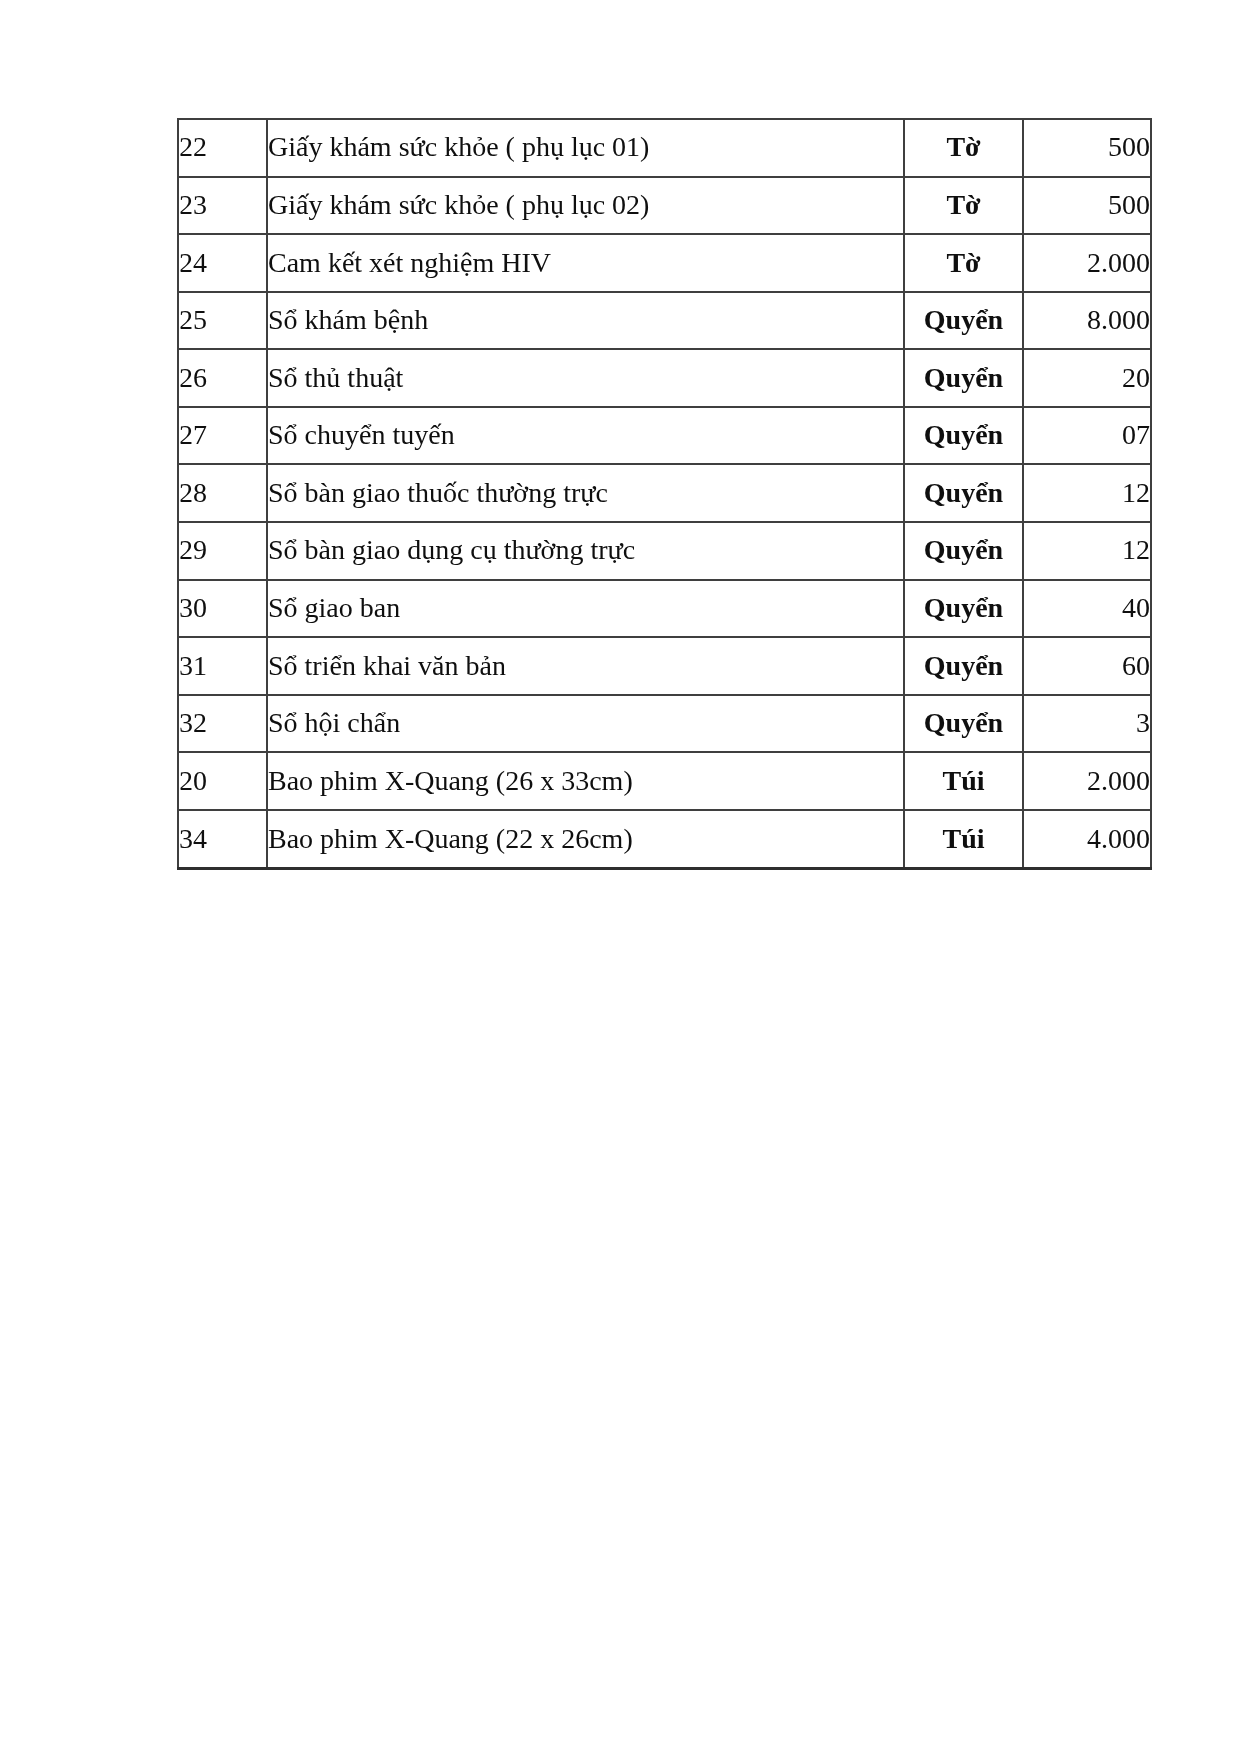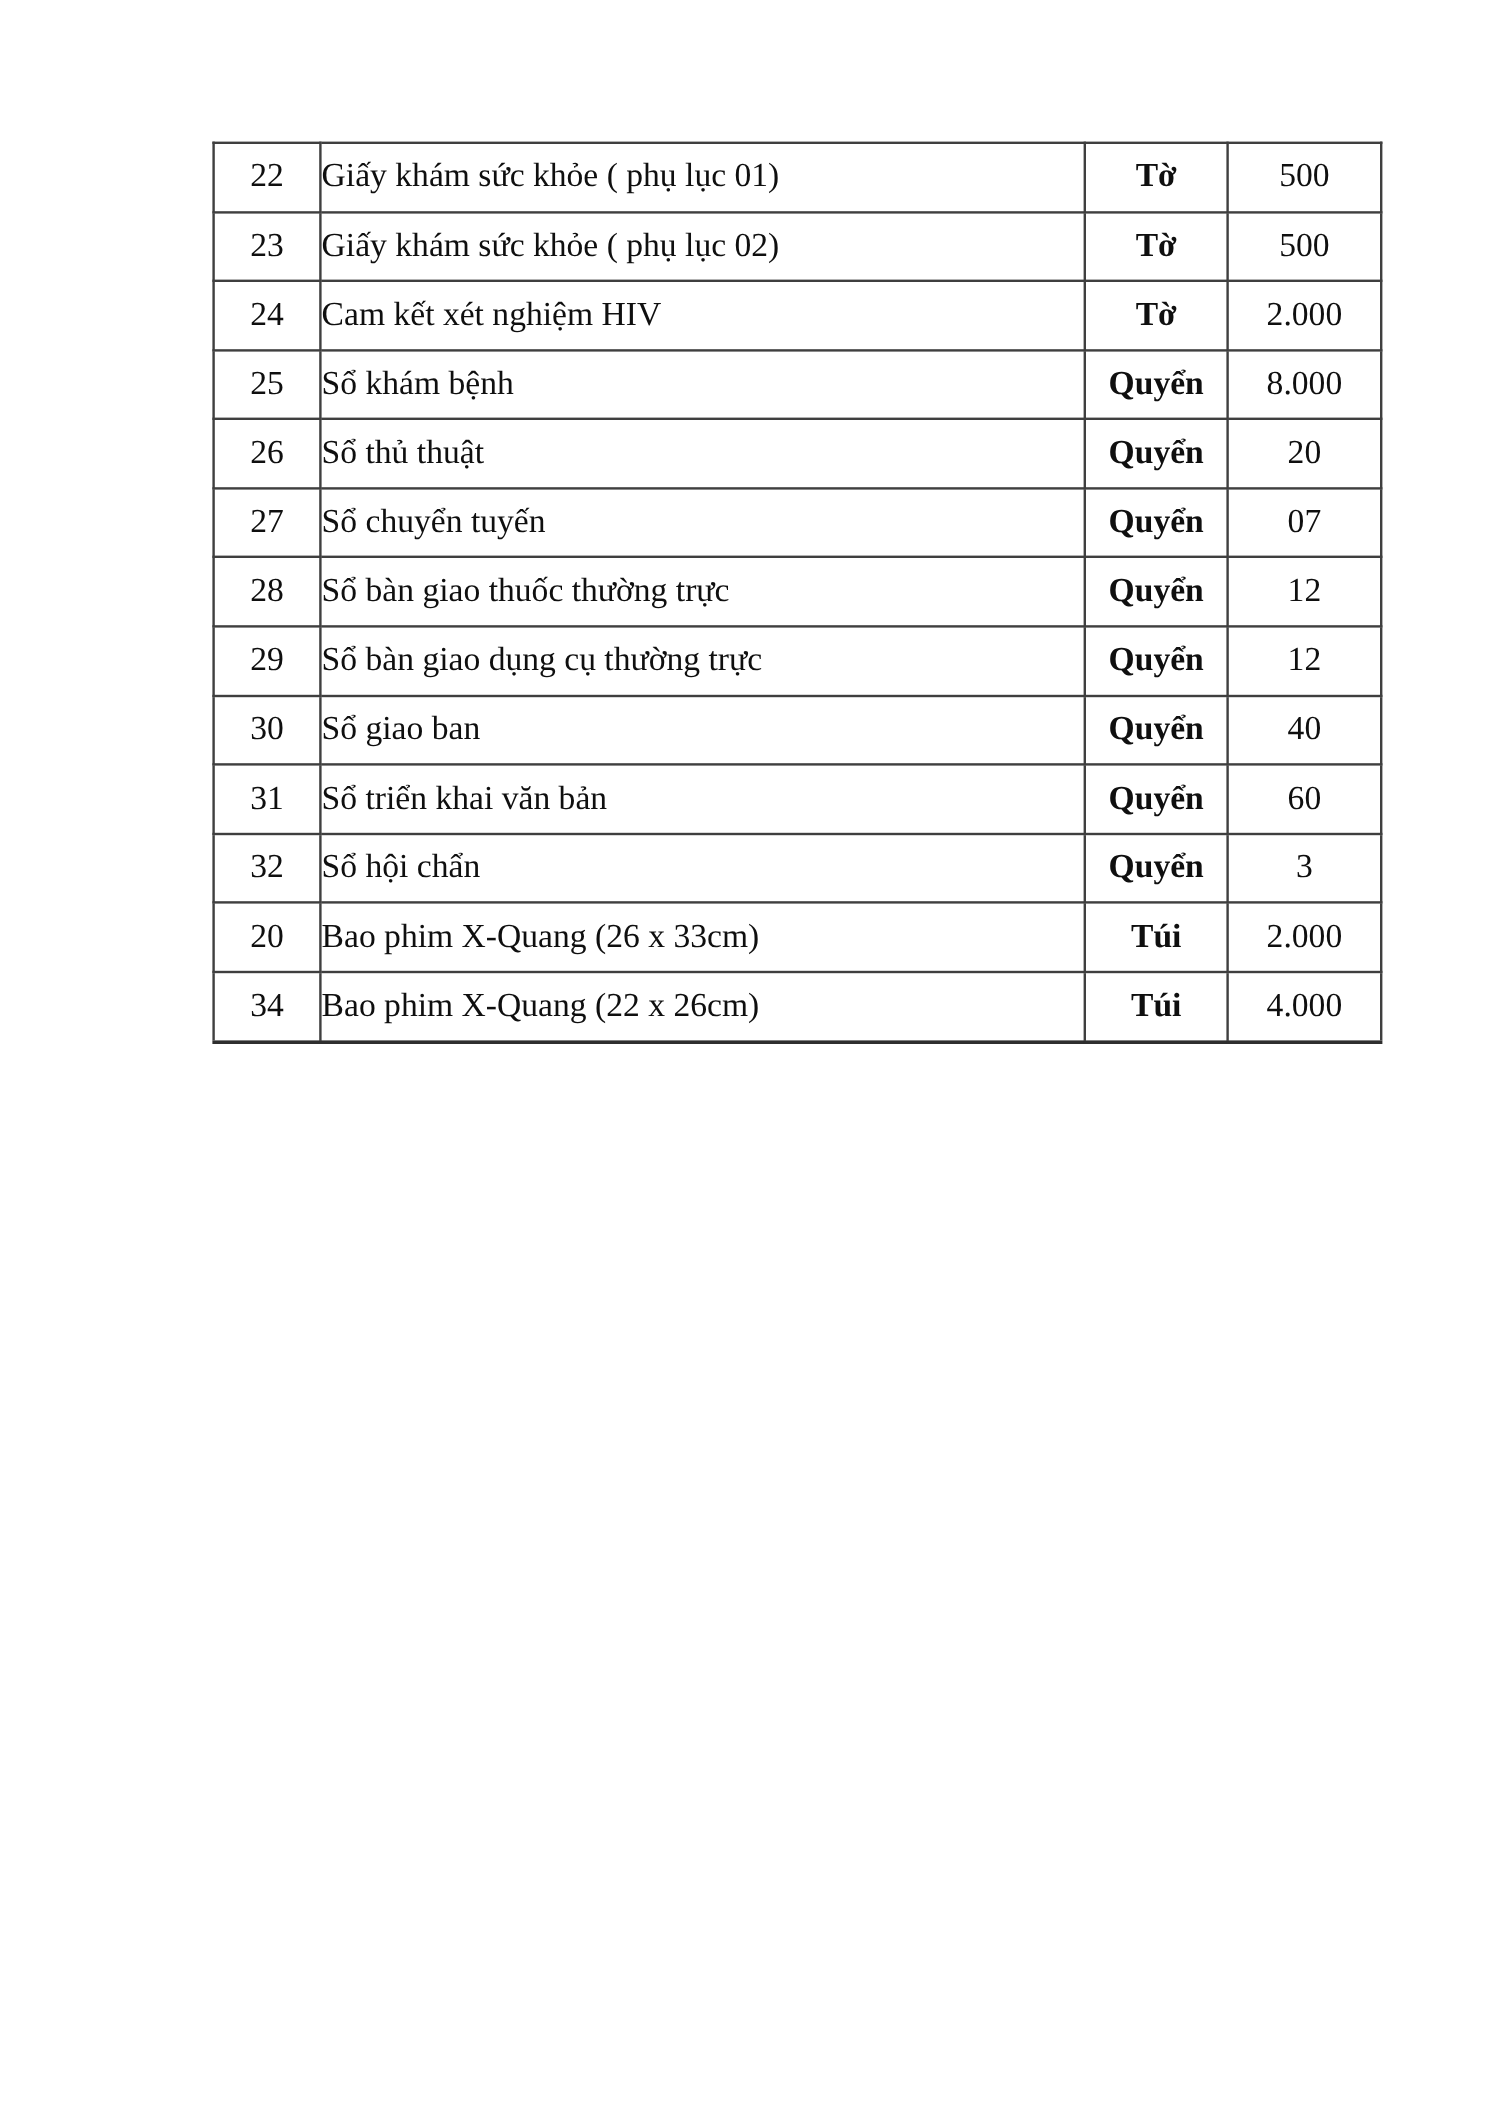--- a/index.html
+++ b/index.html
@@ -31,34 +31,34 @@
     border: 2px solid #3f3f3f;
     vertical-align: middle;
     padding: 0;
     overflow: hidden;
     white-space: nowrap;
   }
   table.supply-table {
     border-bottom: 3px solid #2e2e2e;
   }
   td.c-no {
-    text-align: center;
+    border-radius: 25px;
   }
   td.c-name {
     text-align: left;
     padding-left: 13px;
     padding-right: 6px;
     margin-left: 24px;
   }
   td.c-unit {
     text-align: center;
     font-weight: bold;
   }
   td.c-qty {
-    text-align: center;
+    text-align: right;
   }
 </style>
 </head>
 <body>
 
 <div class="page">
   <table class="supply-table">
     <colgroup>
       <col style="width:89px">
       <col style="width:637px">

